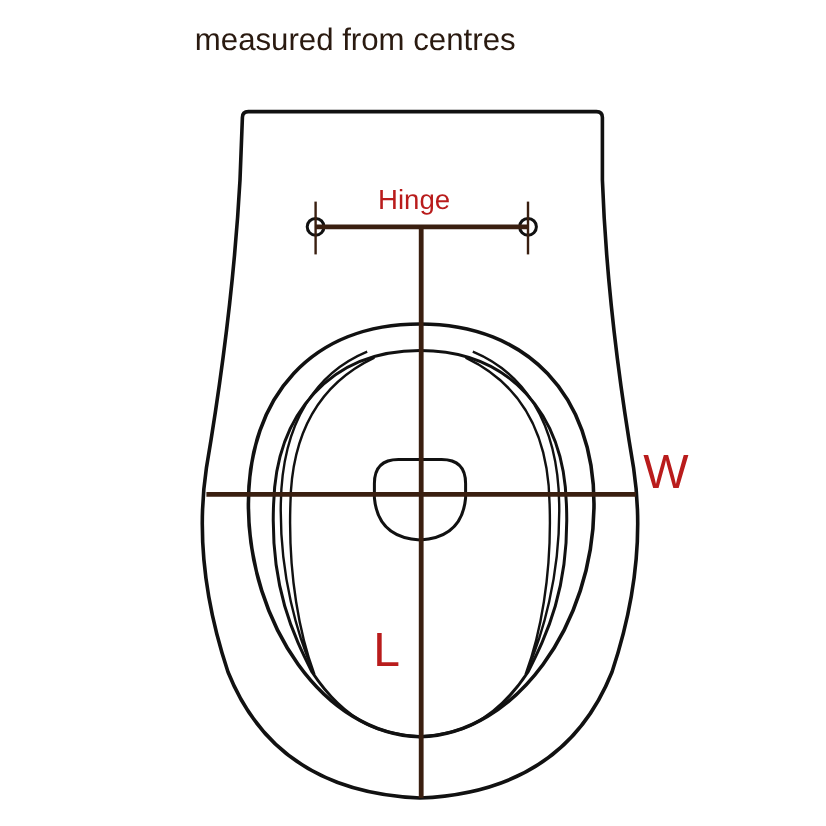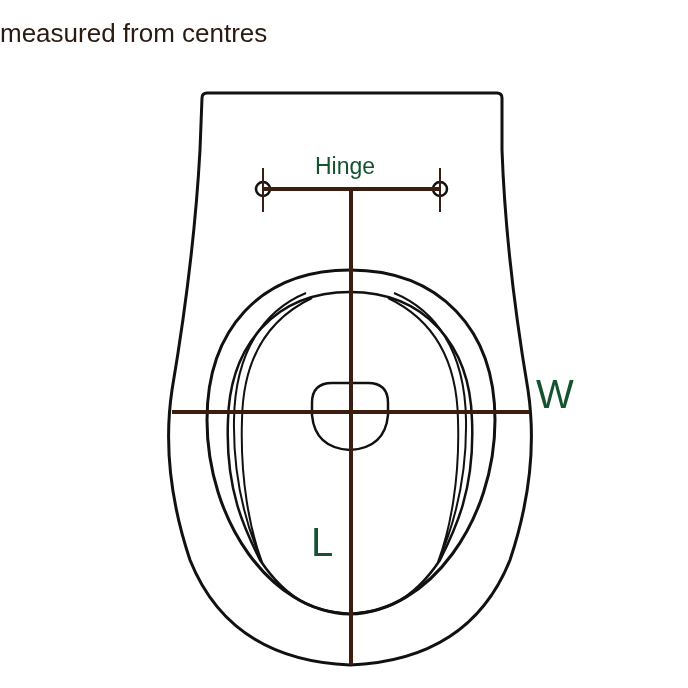--- a/index.html
+++ b/index.html
@@ -1,24 +1,24 @@
 <!DOCTYPE html>
 <html><head>
   <meta charset="utf-8">
   <style>
     html, body { margin: 0; padding: 0; background: #ffffff; }
     body { width: 688px; height: 688px; position: relative; overflow: hidden; }
     .diagram { position: absolute; left: 0; top: 0; width: 688px; height: 688px; }
     .caption {
       position: absolute; left: 0; width: 592px; top: 16px;
-      font-family: "Liberation Sans", "DejaVu Sans", sans-serif;
+      text-align: center; font-family: "Liberation Sans", "DejaVu Sans", sans-serif;
       font-size: 26px; line-height: 34px; color: #2a1a10;
     }
     .caption span { display: block; }
-    .label { position: absolute; font-family: "Liberation Sans", "DejaVu Sans", sans-serif; color: #14532d; }
+    .label { position: absolute; font-family: "Liberation Sans", "DejaVu Sans", sans-serif; color: #b91c1c; }
     .hinge-label { left: 315px; top: 153px; font-size: 23px; }
     .w-label { left: 536px; top: 372px; font-size: 40px; }
     .l-label { left: 311px; top: 520px; font-size: 40px; }
   </style>
 </head>
 <body>
 
 <div class="caption">
   <span>measured from centres</span>
 </div>

